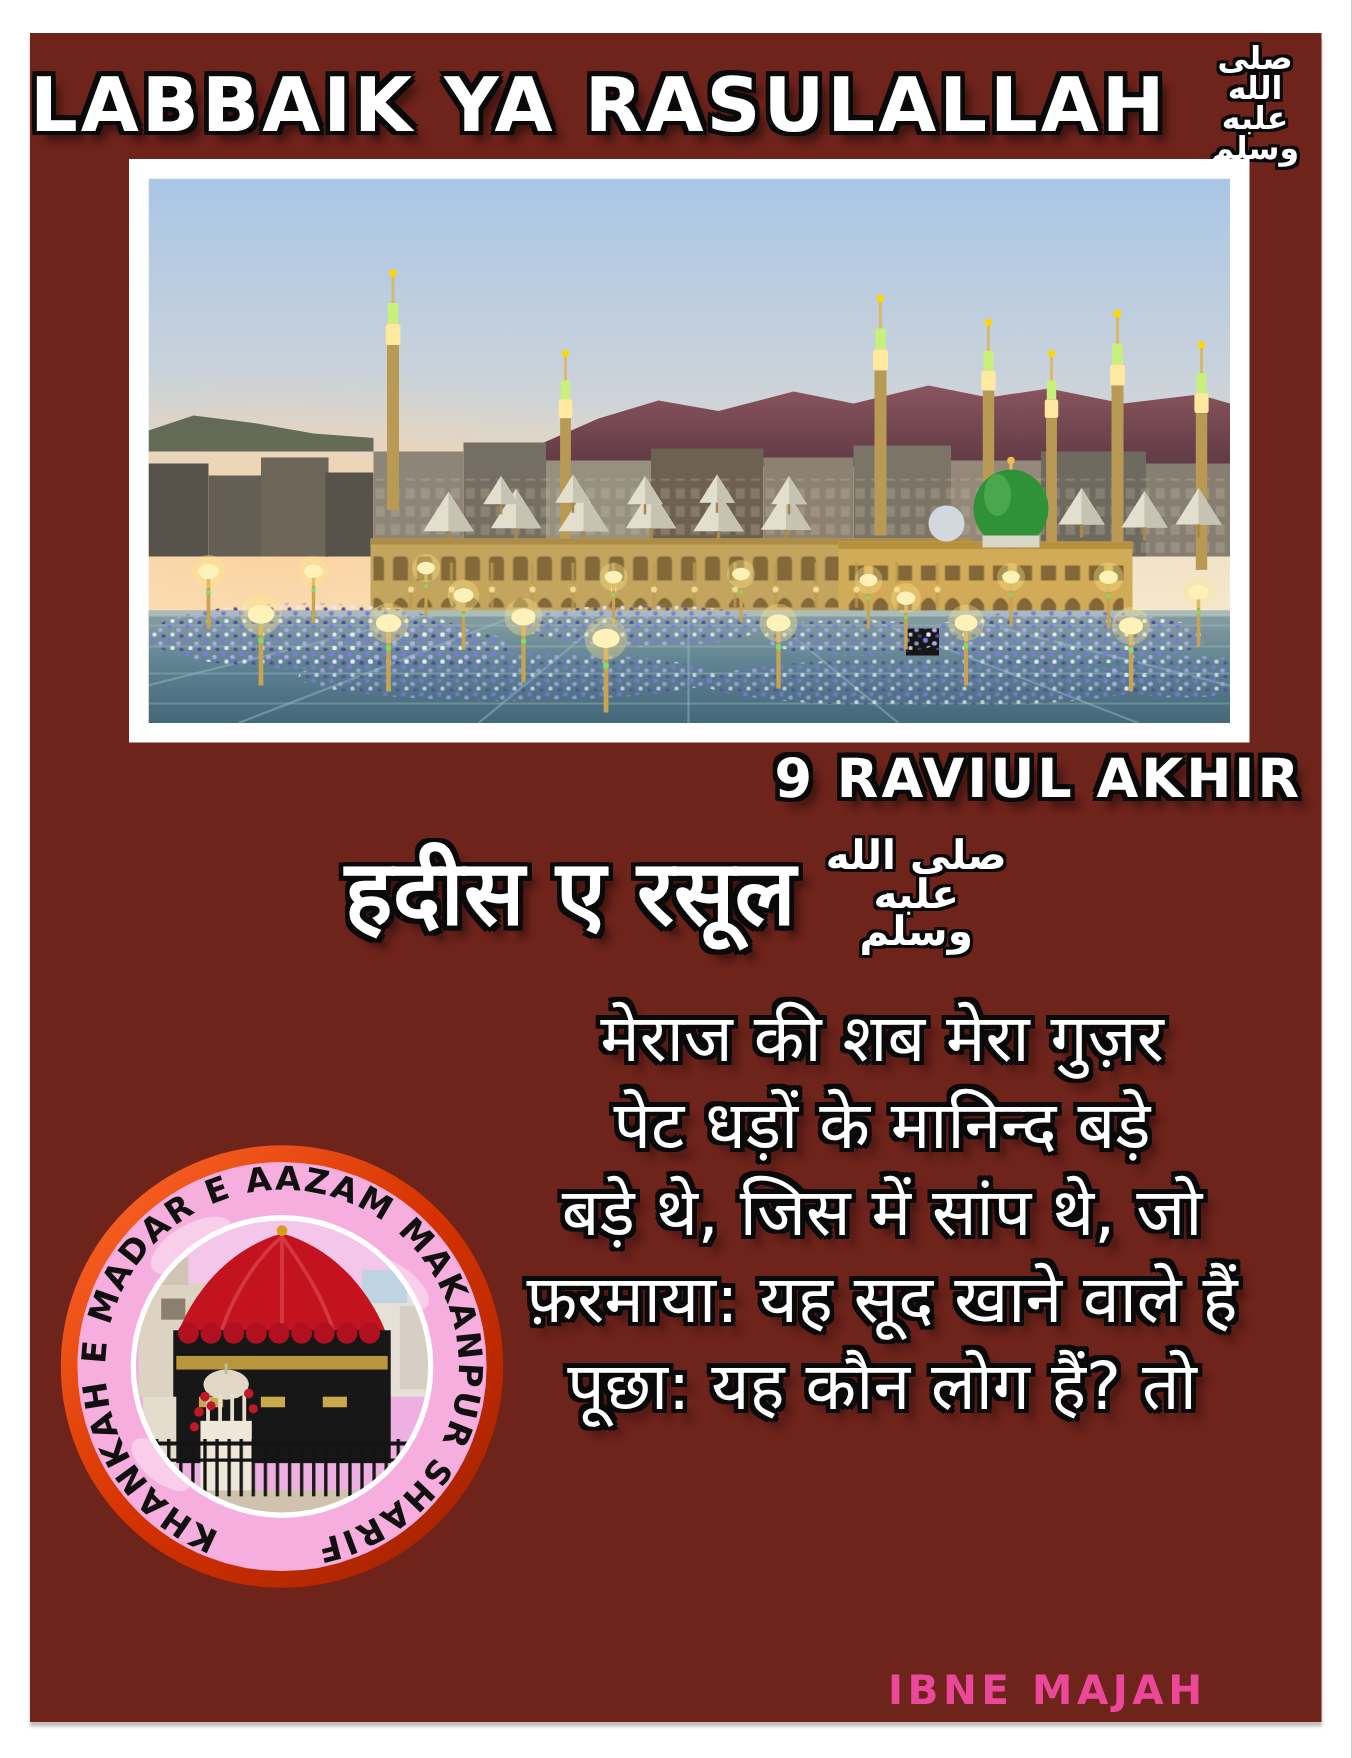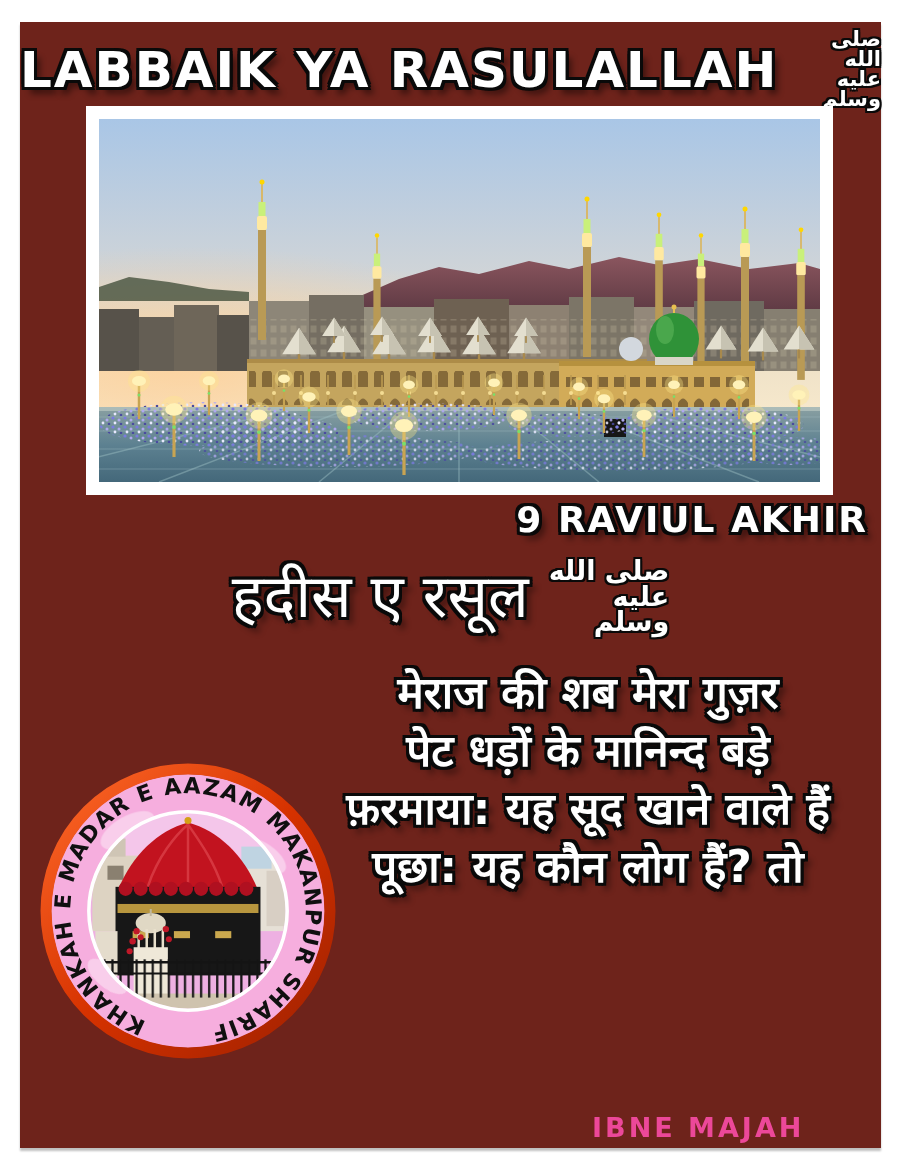--- a/index.html
+++ b/index.html
@@ -30,40 +30,40 @@
       -2px -2px 0 #0a0a0a, 2px -2px 0 #0a0a0a, -2px 2px 0 #0a0a0a, 2px 2px 0 #0a0a0a;
   }
   .title-row {
     position:absolute; left:20px; top:30px; width:861px;
     display:flex; justify-content:center; align-items:center; gap:14px;
   }
   .title {
     font-size:50px; font-weight:bold; letter-spacing:2px; line-height:1;
     white-space:nowrap; margin:0;
   }
-  .salawat { text-align:right; line-height:0.95; font-weight:bold; }
+  .salawat { text-align:center; line-height:0.95; font-weight:bold; }
   .salawat.small { font-size:21px; }
   .salawat.big   { font-size:27px; }
   .photo-frame {
     position:absolute; left:86px; top:106px; width:747px; height:389px;
     background:#ffffff; box-sizing:border-box; padding:13px;
   }
   .photo-frame svg { display:block; width:721px; height:363px; }
   .date-caption {
     position:absolute; top:499px; right:33px;
     font-size:36px; font-weight:bold; letter-spacing:2px; white-space:nowrap;text-align:right;
   }
   .heading-row {
     position:absolute; left:20px; top:558px; width:861px;
     display:flex; justify-content:center; align-items:center; gap:20px;
   }
-  .heading { font-size:60px; font-weight:normal; line-height:1.2; margin:0; white-space:nowrap; }
+  .heading { font-size:60px; font-weight:bold; line-height:1.2; margin:0; white-space:nowrap; }
   .body-text {
     position:absolute; left:288px; top:664px; width:600px;
-    text-align:center; font-size:44px; font-weight:bold; line-height:58px;
+    text-align:center; font-size:44px; font-weight:normal; line-height:58px;
   }
   .src-line {
     position:absolute; left:592px; top:1112px;
     font-size:27px; font-weight:bold; letter-spacing:3px;
     color:#ec4899; white-space:nowrap;
   }
   .logo { position:absolute; left:37px; top:760px; width:302px; height:302px; }
   .logo svg { display:block; width:302px; height:302px; }
 </style>
 </head>
@@ -274,20 +274,21 @@
     <div class="salawat big stroke-sm">
       <div>صلى الله</div>
       <div>عليه</div>
       <div>وسلم</div>
     </div>
   </div>
 
   <div class="body-text stroke-lg">
     <div>मेराज की शब मेरा गुज़र</div>
     <div>पेट धड़ों के मानिन्द बड़े</div>
+    <div>बड़े थे, जिस में सांप थे, जो</div>
     <div>फ़रमाया: यह सूद खाने वाले हैं</div>
     <div>पूछा: यह कौन लोग हैं? तो</div>
   </div>
 
   <div class="src-line">IBNE MAJAH</div>
 
   <div class="logo">
     <svg viewBox="0 0 300 300">
       <defs>
         <linearGradient id="ringGrad" x1="0" y1="0" x2="1" y2="1">

